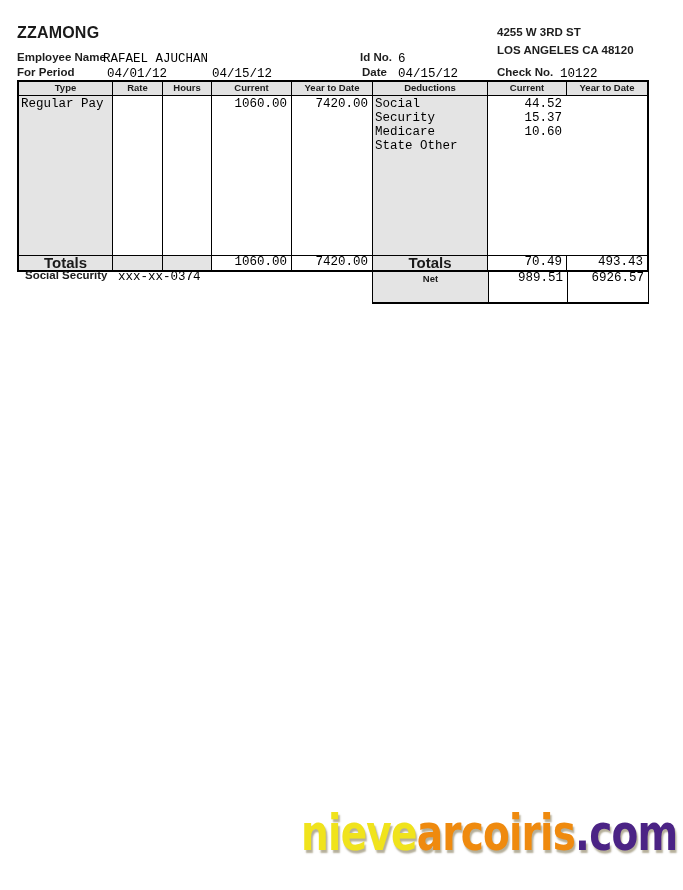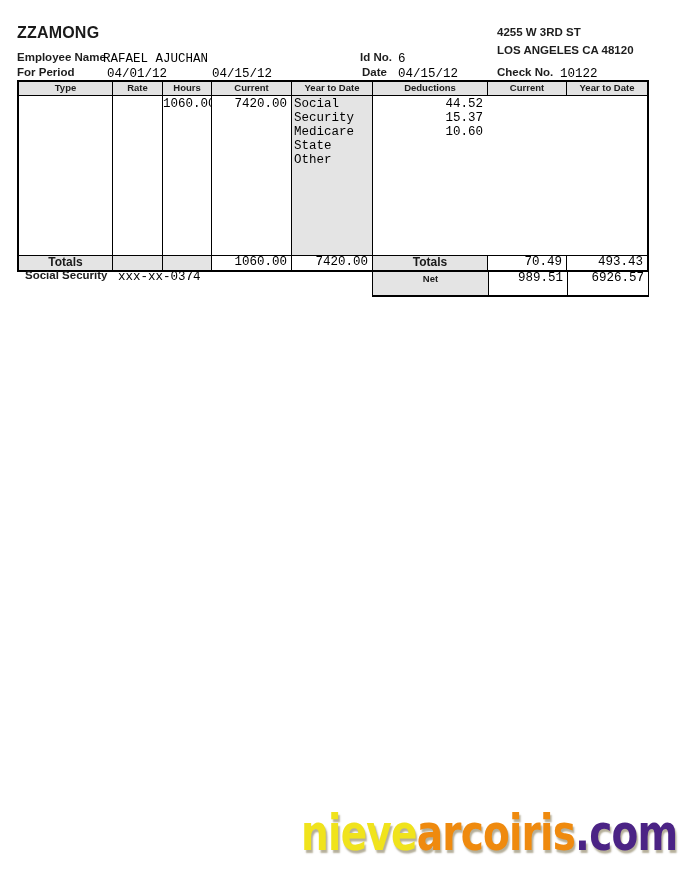--- a/index.html
+++ b/index.html
@@ -21,25 +21,25 @@
   .cell{box-sizing:border-box;border-left:1px solid #000;overflow:hidden;}
   .cell:first-child{border-left:none;}
   .thead{height:13px;background:#e2e2e2;border-bottom:1px solid #000;}
   .thead .cell{font-weight:bold;font-size:9.5px;text-align:center;line-height:12px;}
   .tbody{height:159px;}
   .shade{background:#e4e4e4;}
   .num{text-align:right;padding-right:4px;}
   .bodyline{line-height:14px;padding-top:1px;}
   .trow{height:14px;border-top:1px solid #000;}
   .trow .cell{line-height:13px;}
-  .trow .tlabel{font-weight:bold;font-size:12px;text-align:center;}
+  .trow .tlabel{font-weight:bold;font-size:15px;text-align:center;}
   .trow .mono,.netrow .mono{font-size:12.5px;line-height:13px;display:block;}
 
   .netrow{
-    position:absolute;left:372px;top:272px;width:277px;height:25px;
+    position:absolute;left:372px;top:272px;width:277px;height:32px;
     box-sizing:border-box;border:1px solid #000;border-top:none;border-bottom-width:2px;
     display:grid;grid-template-columns:115px 79px 81px;background:#fff;
   }
   .netrow .cell{line-height:13px;}
   .netrow .tlabel{font-weight:bold;font-size:9.5px;text-align:center;}
 
   
   .watermark{
     position:absolute;top:804px;right:6px;
     font-family:"DejaVu Sans",sans-serif;font-weight:bold;font-size:50px;
@@ -83,20 +83,23 @@
     <div class="cell">Rate</div>
     <div class="cell">Hours</div>
     <div class="cell">Current</div>
     <div class="cell">Year to Date</div>
     <div class="cell">Deductions</div>
     <div class="cell">Current</div>
     <div class="cell">Year to Date</div>
   </div>
 
   <div class="grid8 tbody">
+    <div class="cell shade">
+      <div class="mono bodyline" style="padding-left:2px;">Regular Pay</div>
+    </div>
     <div class="cell">
       <div class="mono bodyline num"></div>
     </div>
     <div class="cell">
       <div class="mono bodyline num"></div>
     </div>
     <div class="cell">
       <div class="mono bodyline num">1060.00</div>
     </div>
     <div class="cell">

